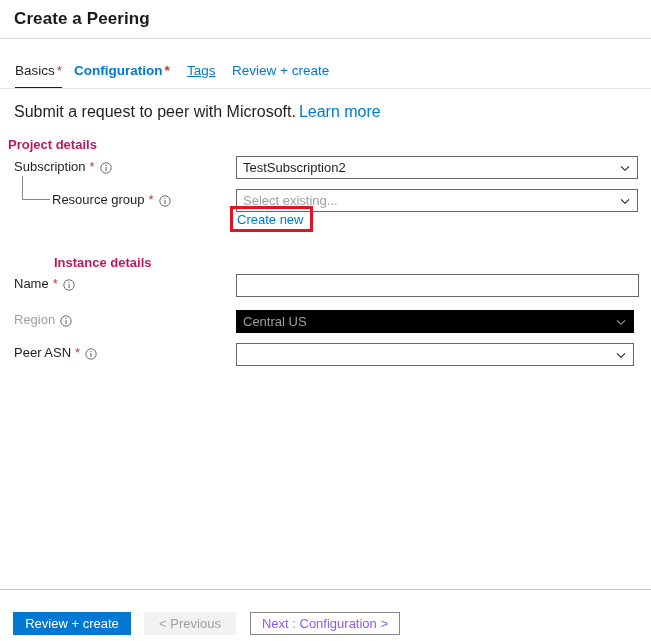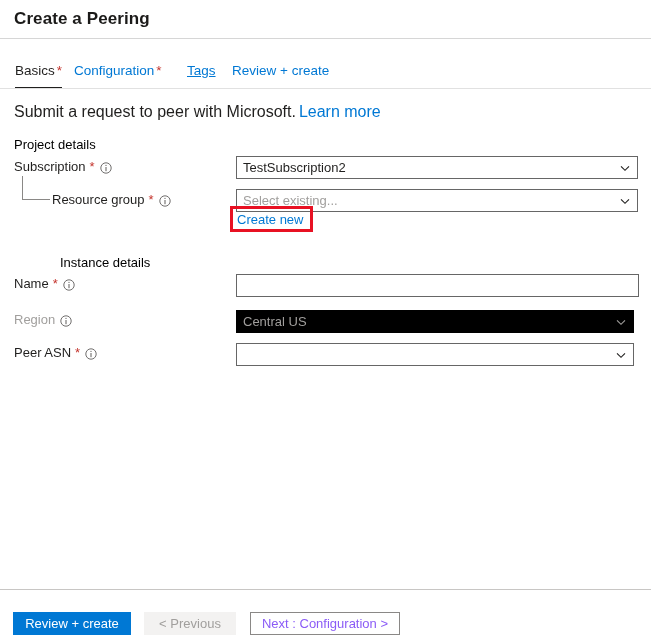--- a/index.html
+++ b/index.html
@@ -81,21 +81,21 @@
     background: #201f1e;
   }
   .tab .req {
     color: #c4332c;
     margin-left: 2px;
     font-size: 13.5px;
   }
   .tab.active .req { color: #c4332c; }
 
   #tab-basics        { left: 15px; }
-  #tab-configuration { left: 74px; }
+  #tab-configuration { left: 74px; font-weight: bold; }
   #tab-tags          { left: 187px; text-decoration: underline; }
   #tab-review        { left: 232px; }
 
   
   .intro {
     position: absolute;
     left: 14px;
     top: 103px;
     font-size: 16px;
     color: #201f1e;
@@ -103,24 +103,24 @@
   }
   .intro a {
     color: #0078d4;
     text-decoration: none;
     margin-left: 3px;
   }
 
   
   .section-title {
     position: absolute;
-    left: 14px;
-    font-size: 13px;
-    font-weight: normal;
-    color: #000000;
+    left: 8px;
+    font-size: 13px;
+    font-weight: bold;
+    color: #be185d;
     white-space: nowrap;
   }
   #sec-project  { top: 137px; }
   #sec-instance { top: 255px; padding-left: 46px; }
 
   
   .flabel {
     position: absolute;
     font-size: 13px;
     color: #201f1e;

